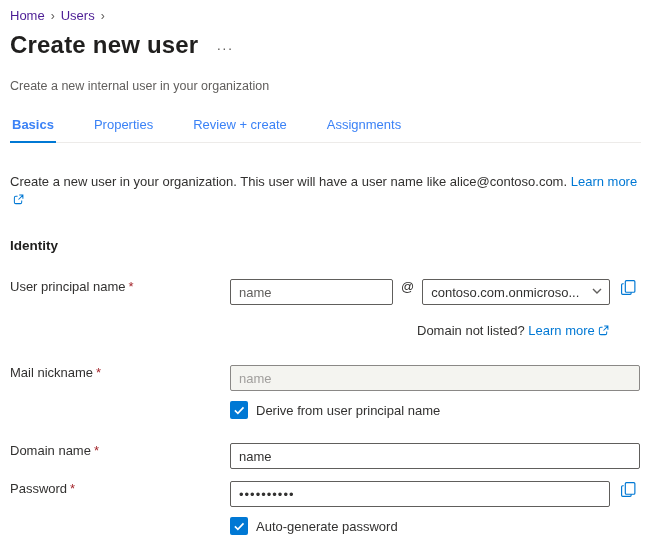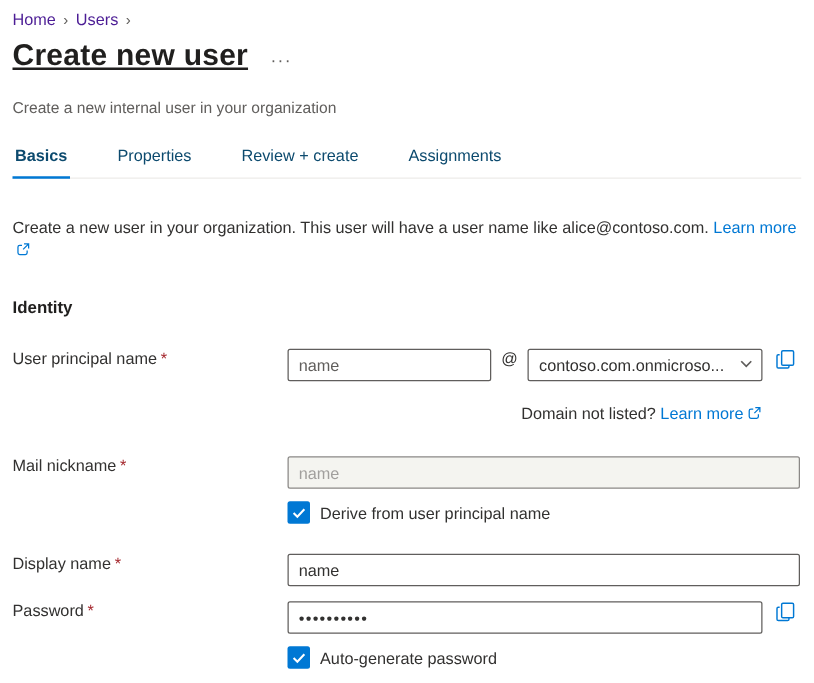--- a/index.html
+++ b/index.html
@@ -12,27 +12,27 @@
   }
   .page { padding: 8px 10px 0 10px; }
 
   
   .breadcrumb { display: flex; align-items: center; gap: 6px; font-size: 13px; }
   .breadcrumb a { color: #4c1d95; text-decoration: none; cursor: pointer; }
   .crumb-sep { color: #605e5c; font-size: 12px; }
 
   
   .title-row { display: flex; align-items: center; margin-top: 8px; }
-  .page-title { font-size: 24px; font-weight: 700; color: #201f1e; letter-spacing: 0.2px; text-decoration: underline; }
+  .page-title { font-size: 24px; font-weight: 700; color: #201f1e; letter-spacing: 0.2px; }
   .more-btn { margin-left: 18px; color: #605e5c; font-size: 14px; letter-spacing: 1px; cursor: pointer; line-height: 1; padding-top: 6px;}
   .subtitle { margin-top: 20px; color: #605e5c; font-size: 12.5px; }
 
   
   .tabbar { display: flex; margin-top: 24px; border-bottom: 1px solid #edebe9; }
-  .tab { padding: 0 2px 10px 2px; margin-right: 36px; cursor: pointer; color: #0c4a6e; position: relative; }
+  .tab { padding: 0 2px 10px 2px; margin-right: 36px; cursor: pointer; color: #3b82f6; position: relative; }
   .tab.active { font-weight: 700; }
   .tab.active::after {
     content: ""; position: absolute; left: 0; right: 0; bottom: -1px;
     height: 2px; background: #0078d4;
   }
 
   
   .intro { margin-top: 30px; line-height: 1.4; }
   a.inline-link { color: #0078d4; text-decoration: none; cursor: pointer; }
   .ext-icon { display: inline-block; vertical-align: -1px; margin-left: 3px; }
@@ -160,21 +160,21 @@
     <span class="checkbox">
         <svg width="12" height="12" viewBox="0 0 16 16">
           <path d="M2.5 8.5l4 4 7.5-8" fill="none" stroke="#ffffff" stroke-width="2.2"></path>
         </svg>
       </span>
     <span class="check-label">Derive from user principal name</span>
   </div>
 
   <div class="form-row" style="margin-top:24px;">
     <div class="form-label">
-      <span>Display name</span><span class="req">*</span>
+      <span>Domain name</span><span class="req">*</span>
     </div>
     <input class="txt wide" type="text" value="name" style="">
   </div>
 
   <div class="form-row" style="margin-top:12px;">
     <div class="form-label">
       <span>Password</span><span class="req">*</span>
     </div>
     <input class="txt pwd" type="text" value="••••••••••" style="">
     <span class="copy-btn">

